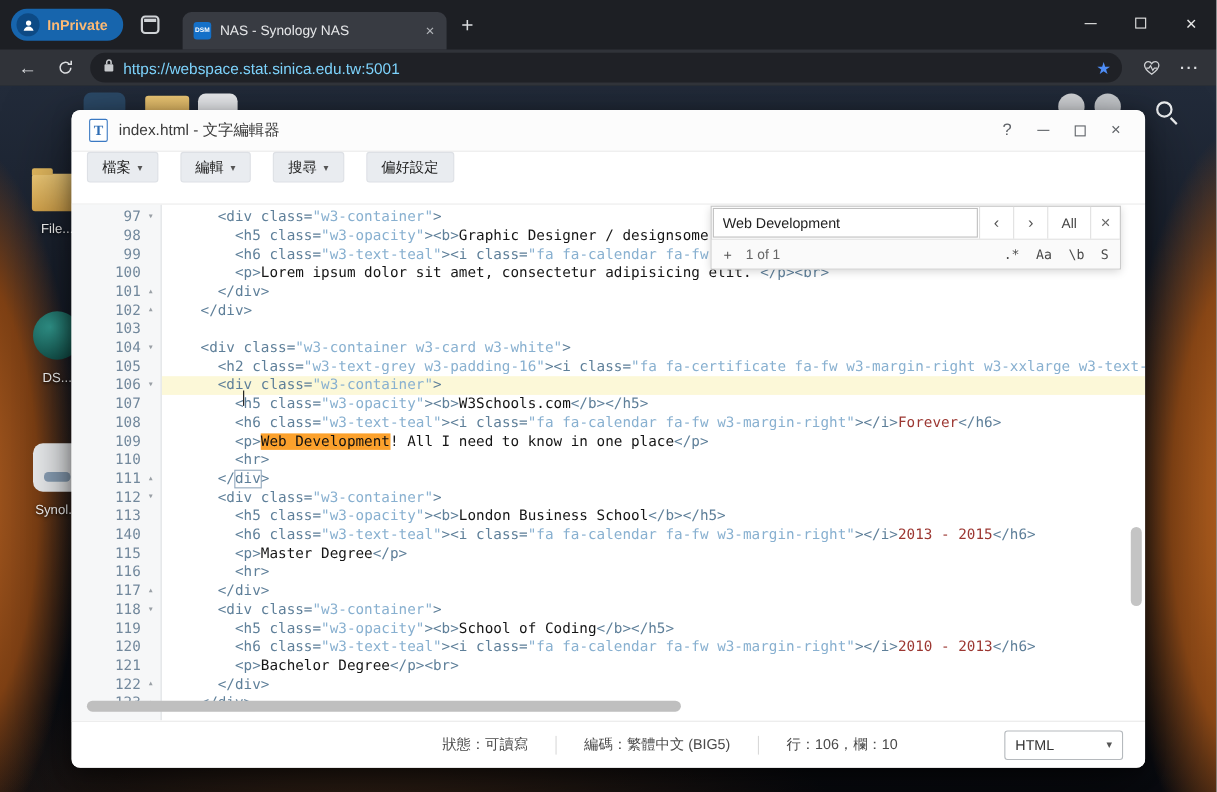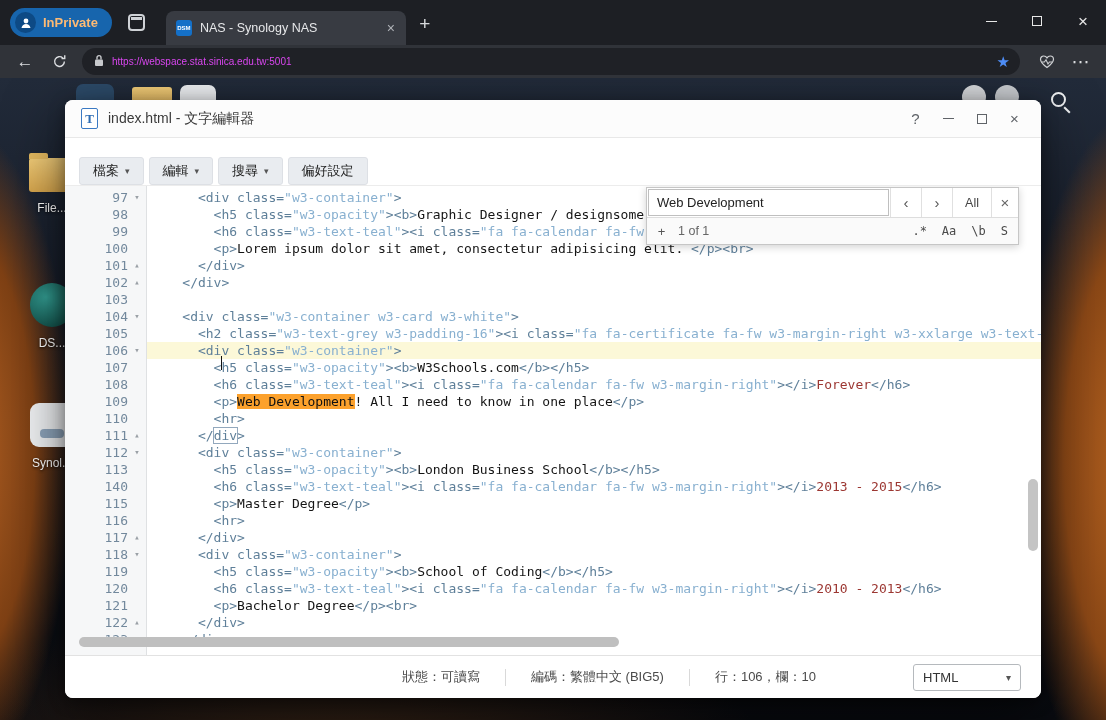--- a/index.html
+++ b/index.html
@@ -23,21 +23,21 @@
   .win-btns { display: flex; margin-left: auto; align-self: flex-start; }
   .wbtn { width: 46px; height: 42px; display: flex; align-items: center; justify-content: center; color: #e8e8e8; }
   .glyph-min { width: 11px; height: 1px; background: #e8e8e8; display: inline-block; }
   .glyph-max { width: 10px; height: 10px; border: 1px solid #e8e8e8; display: inline-block; }
   .glyph-close { font-size: 17px; line-height: 17px; }
 
   
   .navbar { height: 33px; background: #303339; display: flex; align-items: center; padding: 0 8px; }
   .nav-ic { width: 34px; height: 28px; display: flex; align-items: center; justify-content: center; color: #dcdee1; font-size: 17px; border-radius: 4px; }
   .addrbar { flex: 1; height: 27px; background: #1f2126; border-radius: 14px; margin: 0 10px 0 6px; display: flex; align-items: center; padding: 0 10px 0 12px; gap: 8px; }
-  .url { flex: 1; color: #d946ef; font-size: 10px; white-space: nowrap; overflow: hidden; }
+  .url { flex: 1; color: #7dd3fc; font-size: 14px; white-space: nowrap; overflow: hidden; }
   .star { color: #4e8df6; font-size: 15px; }
   .more { color: #dcdee1; font-size: 18px; letter-spacing: 1px; }
 
   
   .page { position: absolute; top: 78px; left: 0; right: 0; bottom: 0; overflow: hidden;
     background:
       radial-gradient(150px 430px at -40px 58%, #b96526 0%, #7e4014 50%, rgba(40,24,12,0) 76%),
       radial-gradient(170px 470px at 1146px 60%, #c26a23 0%, #8a4716 48%, rgba(40,24,12,0) 76%),
       radial-gradient(620px 230px at 30% 106%, rgba(120,70,30,0.45), rgba(0,0,0,0) 70%),
       linear-gradient(180deg, #222b3a 0%, #171d29 35%, #0e1219 70%, #090b10 100%);
@@ -61,21 +61,21 @@
   .editor-window { position: absolute; left: 65px; top: 22px; width: 976px; height: 598px; background: #fff; border-radius: 8px; overflow: hidden; display: flex; flex-direction: column; box-shadow: 0 20px 60px rgba(0,0,0,0.55), 0 4px 16px rgba(0,0,0,0.35); }
   .ew-title { height: 38px; flex: 0 0 38px; display: flex; align-items: center; padding: 0 16px; background: #fcfcfc; border-bottom: 1px solid #e8e8e8; }
   .tedit-icon { width: 17px; height: 21px; border: 1.5px solid #3a79c3; border-radius: 2px; background: #fff; color: #2e6db4; font-family: "Liberation Serif", serif; font-weight: bold; font-size: 13px; display: flex; align-items: center; justify-content: center; }
   .ew-title .ttl { margin-left: 10px; font-size: 14px; color: #3a3a3a; }
   .ew-ctrls { margin-left: auto; display: flex; gap: 12px; }
   .ew-ctrls .cbtn { width: 21px; height: 21px; display: flex; align-items: center; justify-content: center; color: #5f6368; font-size: 15px; }
   .g-min { width: 11px; height: 1.5px; background: #5f6368; display: inline-block; }
   .g-max { width: 10px; height: 10px; border: 1.3px solid #5f6368; display: inline-block; }
   .g-x { font-size: 18px; line-height: 18px; }
 
-  .ew-toolbar { height: 47px; flex: 0 0 47px; display: flex; align-items: flex-end; gap: 5px; padding: 0 14px; background: #fff; }
+  .ew-toolbar { height: 47px; flex: 0 0 47px; display: flex; align-items: flex-start; gap: 20px; padding: 0 14px; background: #fff; }
   .tb-btn { display: flex; align-items: center; gap: 6px; height: 28px; padding: 0 13px; background: #e9ecf0; border: 1px solid #dde0e5; border-radius: 3px; font-size: 13px; color: #222; font-family: inherit; }
   .tb-caret { font-size: 9px; color: #555; }
 
   .ew-editor { position: relative; flex: 1; display: flex; background: #fff; border-top: 1px solid #ececec; overflow: hidden; }
   .gutter { width: 82px; flex: 0 0 82px; background: #f6f7f8; border-right: 1px solid #dfe1e3; padding-top: 3px; font-family: "DejaVu Sans Mono", monospace; font-size: 13px; }
   .gut-row { height: 17px; display: flex; align-items: center; }
   .gnum { flex: 1; text-align: right; color: #72889c; line-height: 17px; }
   .gfold { width: 18px; text-align: center; color: #9aa0a6; font-size: 9px; line-height: 17px; }
   .code { position: relative; flex: 1; padding-top: 3px; font-family: "DejaVu Sans Mono", monospace; font-size: 13px; overflow: hidden; }
   .cline { height: 17px; line-height: 17px; padding-left: 4px; white-space: pre; }

